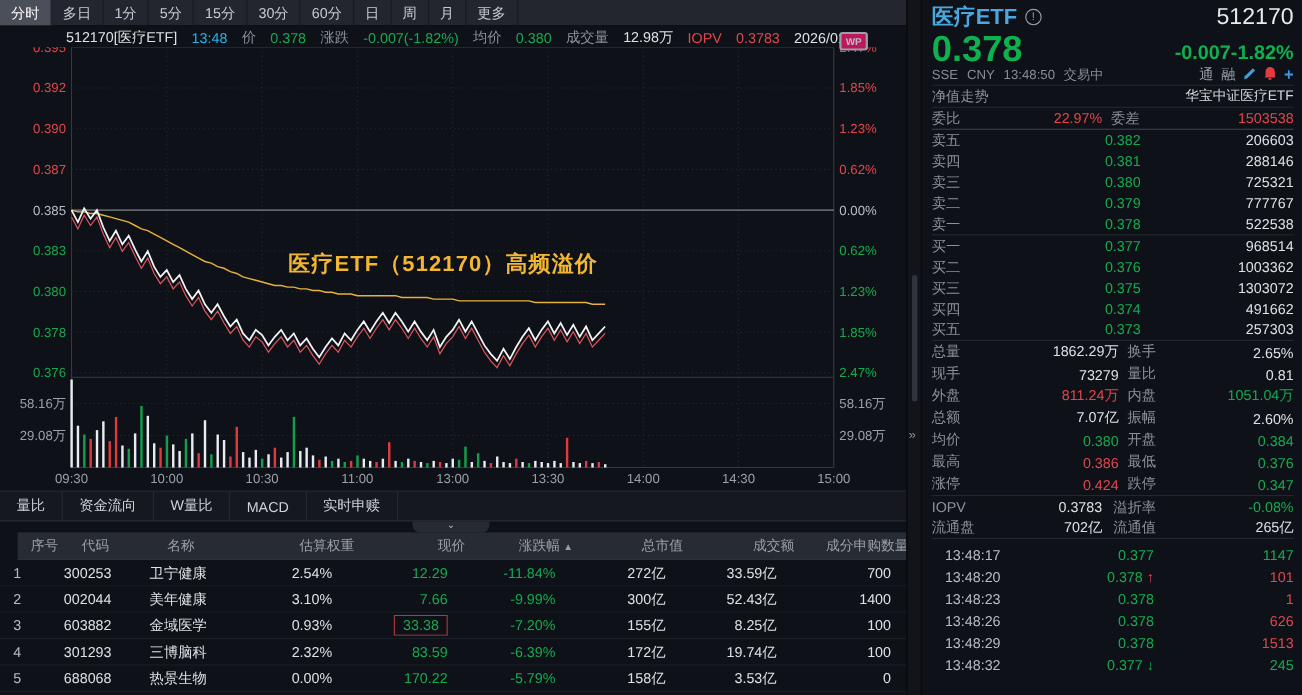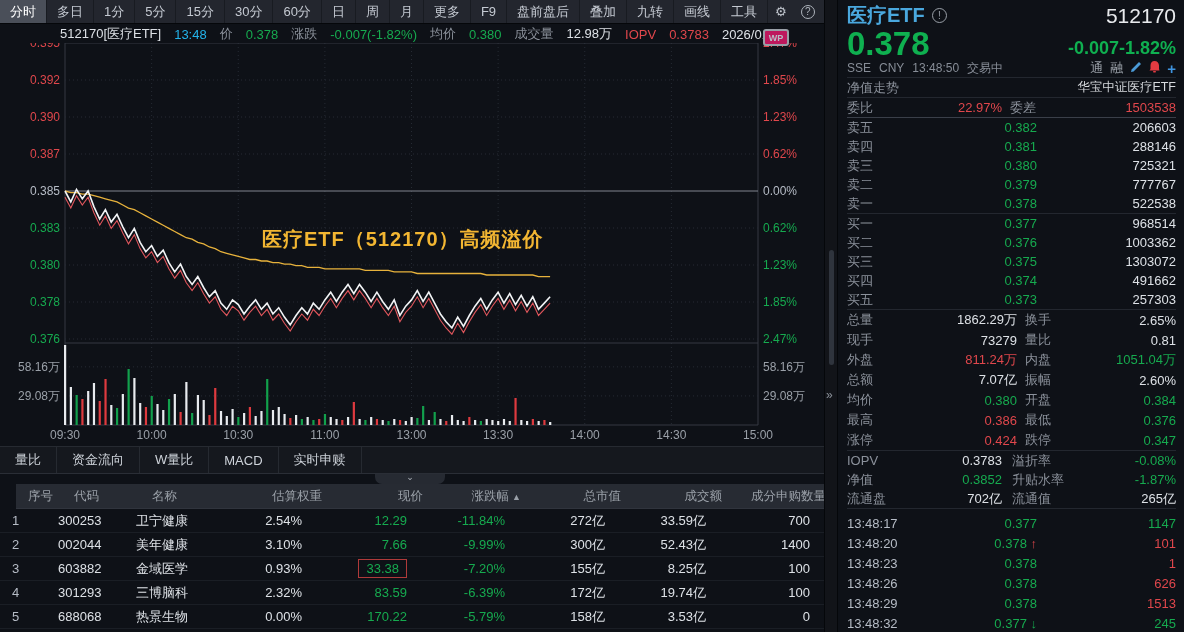--- a/index.html
+++ b/index.html
@@ -51,21 +51,21 @@
   .p-meta{height:18px;display:flex;align-items:center;font-size:12px;color:#878d97;gap:8px;}
   .p-meta .ric{margin-left:auto;display:flex;align-items:center;gap:7px;font-size:13px;color:#9aa0a8;}
   .plus-ic{color:#3f94e0;font-weight:bold;font-size:15px;}
   .p-row{height:19px;display:flex;align-items:center;gap:27px;}
   .p-nav{color:#8b919b;}
   .p-fund{margin-left:auto;color:#d7dade;font-size:12.5px;}
   .grid-wb{display:grid;grid-template-columns:55px 100px 55px 1fr;height:19px;align-items:center;}
   .ob-row{display:grid;grid-template-columns:60px 130px 1fr;height:19px;align-items:center;}
   .st-row{display:grid;grid-template-columns:55px 115px 60px 1fr;height:20px;align-items:center;}
   .io-row{display:grid;grid-template-columns:70px 85px 95px 1fr;height:19px;align-items:center;}
-  .tk-row{display:grid;grid-template-columns:78px 112px 1fr;height:20px;align-items:center;}
+  .tk-row{display:grid;grid-template-columns:78px 112px 1fr;height:20px;align-items:center;margin-left:12px;}
   .arrow-up{color:#e0474c;font-weight:bold;}
   .arrow-dn{color:#16aa4f;font-weight:bold;}
   svg text{font-family:"Liberation Sans","DejaVu Sans",sans-serif;}
 </style>
 </head>
 <body>
 
 <div id="app">
 
   <div class="toolbar">
@@ -75,35 +75,20 @@
         <div class="tb-item">1分</div>
         <div class="tb-item">5分</div>
         <div class="tb-item">15分</div>
         <div class="tb-item">30分</div>
         <div class="tb-item">60分</div>
         <div class="tb-item">日</div>
         <div class="tb-item">周</div>
         <div class="tb-item">月</div>
         <div class="tb-item">更多</div>
       </div>
-    <div class="tb-right">
-      <div id="tbRight" style="display:flex;">
-          <div class="tb-item">F9</div>
-          <div class="tb-item">盘前盘后</div>
-          <div class="tb-item">叠加</div>
-          <div class="tb-item">九转</div>
-          <div class="tb-item">画线</div>
-          <div class="tb-item">工具</div>
-        </div>
-      <div class="tb-ico">⚙</div>
-      <div class="tb-ico">
-          <span class="help-circ">?</span>
-        </div>
-      <div class="tb-ico" style="font-size:15px;">›</div>
-    </div>
   </div>
 
   <div class="chart-header" id="chartHeader">
       <span class="w">512170[医疗ETF]</span>
       <span class="cyan">13:48</span>
       <span class="lbl">价</span>
       <span class="g">0.378</span>
       <span class="lbl">涨跌</span>
       <span class="g">-0.007(-1.82%)</span>
       <span class="lbl">均价</span>
@@ -498,26 +483,20 @@
       </div>
     <div class="hr"></div>
     <div id="iopvRows">
         <div class="io-row">
           <span class="lbl">IOPV</span>
           <span class="w ta-r">0.3783</span>
           <span class="lbl" style="padding-left: 10px;">溢折率</span>
           <span class="g ta-r">-0.08%</span>
         </div>
         <div class="io-row">
-          <span class="lbl">净值</span>
-          <span class="g ta-r">0.3852</span>
-          <span class="lbl" style="padding-left: 10px;">升贴水率</span>
-          <span class="g ta-r">-1.87%</span>
-        </div>
-        <div class="io-row">
           <span class="lbl">流通盘</span>
           <span class="w ta-r">702亿</span>
           <span class="lbl" style="padding-left: 10px;">流通值</span>
           <span class="w ta-r">265亿</span>
         </div>
       </div>
     <div class="hr" style="margin-bottom:4px"></div>
     <div id="tickRows">
         <div class="tk-row">
           <span class="w2">13:48:17</span>

